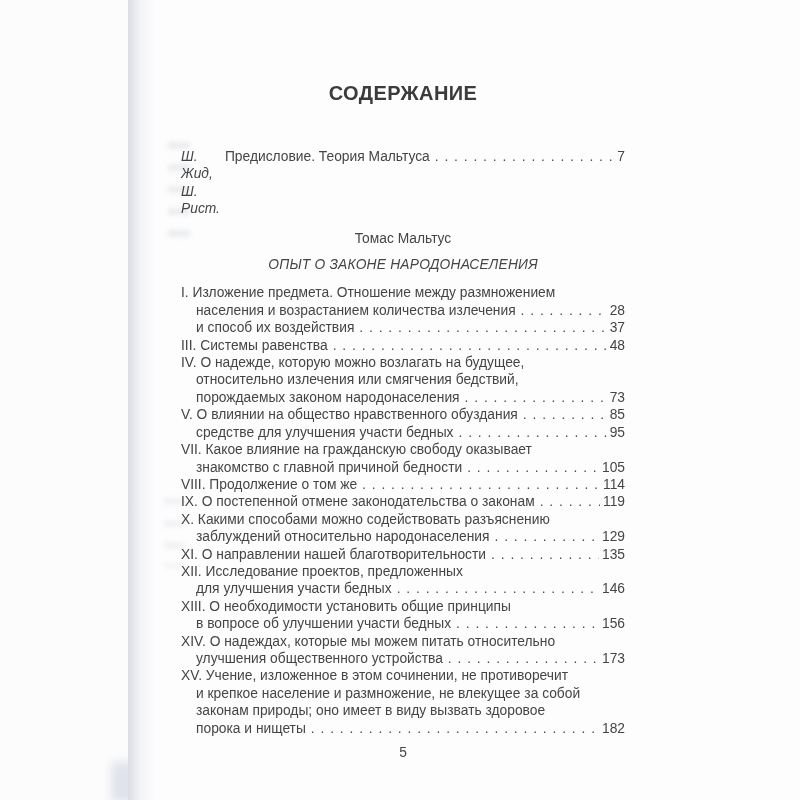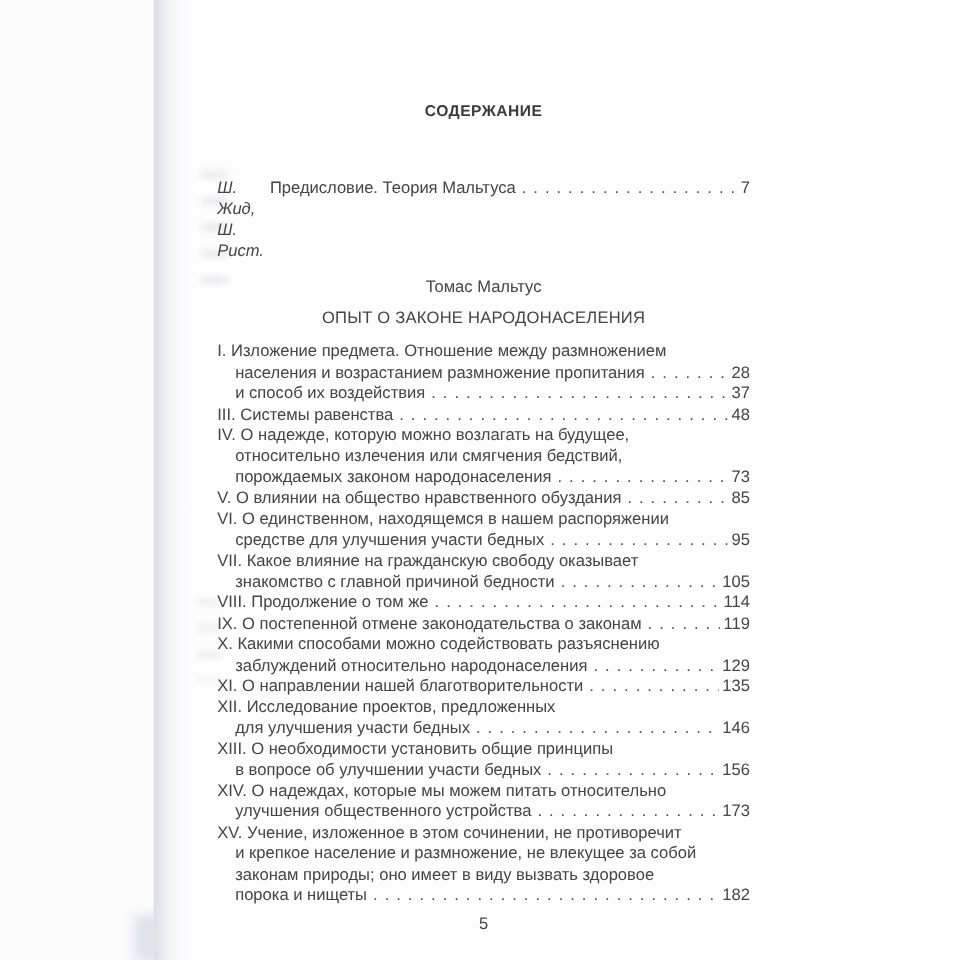--- a/index.html
+++ b/index.html
@@ -58,41 +58,42 @@
     left: 53px;  
     top: 0;
     width: 444px;
     color: #454545;
     font-size: 13.8px;
     line-height: 17.4px;
   }
   .toc-heading {
     margin: 84px 0 0 0;
     text-align: center;
-    font-size: 13px;
+    font-size: 20px;
     line-height: 18px;
     font-weight: bold;
     letter-spacing: 0.4px;
     color: #3b3b3b;
   }
   .row {
     display: flex;
     align-items: baseline;
   }
   .preface { margin-top: 46px; }
   .preface-title { margin-left: 5px; white-space: nowrap; }
   .italic { font-style: italic; }
   .author {
     margin-top: 12px;
     text-align: center;
   }
   .booktitle {
     margin-top: 9px;
     text-align: center;
     letter-spacing: 0.2px;
+    font-style: italic;
   }
   .toc { margin-top: 11px; }
   .line {
     display: flex;
     align-items: baseline;
     white-space: nowrap;
     text-align: center;
   }
   .line .txt { white-space: nowrap; }
   .cont { padding-left: 15px; }
@@ -136,21 +137,21 @@
 
       <div class="author">Томас Мальтус</div>
       <div class="booktitle">ОПЫТ О ЗАКОНЕ НАРОДОНАСЕЛЕНИЯ</div>
 
       <div class="toc">
           <div class="entry">
             <div class="line">
               <span class="txt">I. Изложение предмета. Отношение между размножением</span>
             </div>
             <div class="line cont">
-              <span class="txt">населения и возрастанием размножение пропитания</span>
+              <span class="txt">населения и возрастанием количества излечения</span>
               <span class="dots">. . . . . . . . . . . . . . . . . . . . . . . . . . . . . . . . . . . . . . . . . . . . . . . . . . . . . . . . . . . . . . . . . . . . . . . . . . . . . . . . </span>
               <span class="pg">28</span>
             </div>
           </div>
           <div class="entry">
             <div class="line cont">
               <span class="txt">и способ их воздействия</span>
               <span class="dots">. . . . . . . . . . . . . . . . . . . . . . . . . . . . . . . . . . . . . . . . . . . . . . . . . . . . . . . . . . . . . . . . . . . . . . . . . . . . . . . . </span>
               <span class="pg">37</span>
             </div>
@@ -176,23 +177,20 @@
             </div>
           </div>
           <div class="entry">
             <div class="line">
               <span class="txt">V. О влиянии на общество нравственного обуздания</span>
               <span class="dots">. . . . . . . . . . . . . . . . . . . . . . . . . . . . . . . . . . . . . . . . . . . . . . . . . . . . . . . . . . . . . . . . . . . . . . . . . . . . . . . . </span>
               <span class="pg">85</span>
             </div>
           </div>
           <div class="entry">
-            <div class="line">
-              <span class="txt">VI. О единственном, находящемся в нашем распоряжении</span>
-            </div>
             <div class="line cont">
               <span class="txt">средстве для улучшения участи бедных</span>
               <span class="dots">. . . . . . . . . . . . . . . . . . . . . . . . . . . . . . . . . . . . . . . . . . . . . . . . . . . . . . . . . . . . . . . . . . . . . . . . . . . . . . . . </span>
               <span class="pg">95</span>
             </div>
           </div>
           <div class="entry">
             <div class="line">
               <span class="txt">VII. Какое влияние на гражданскую свободу оказывает</span>
             </div>

